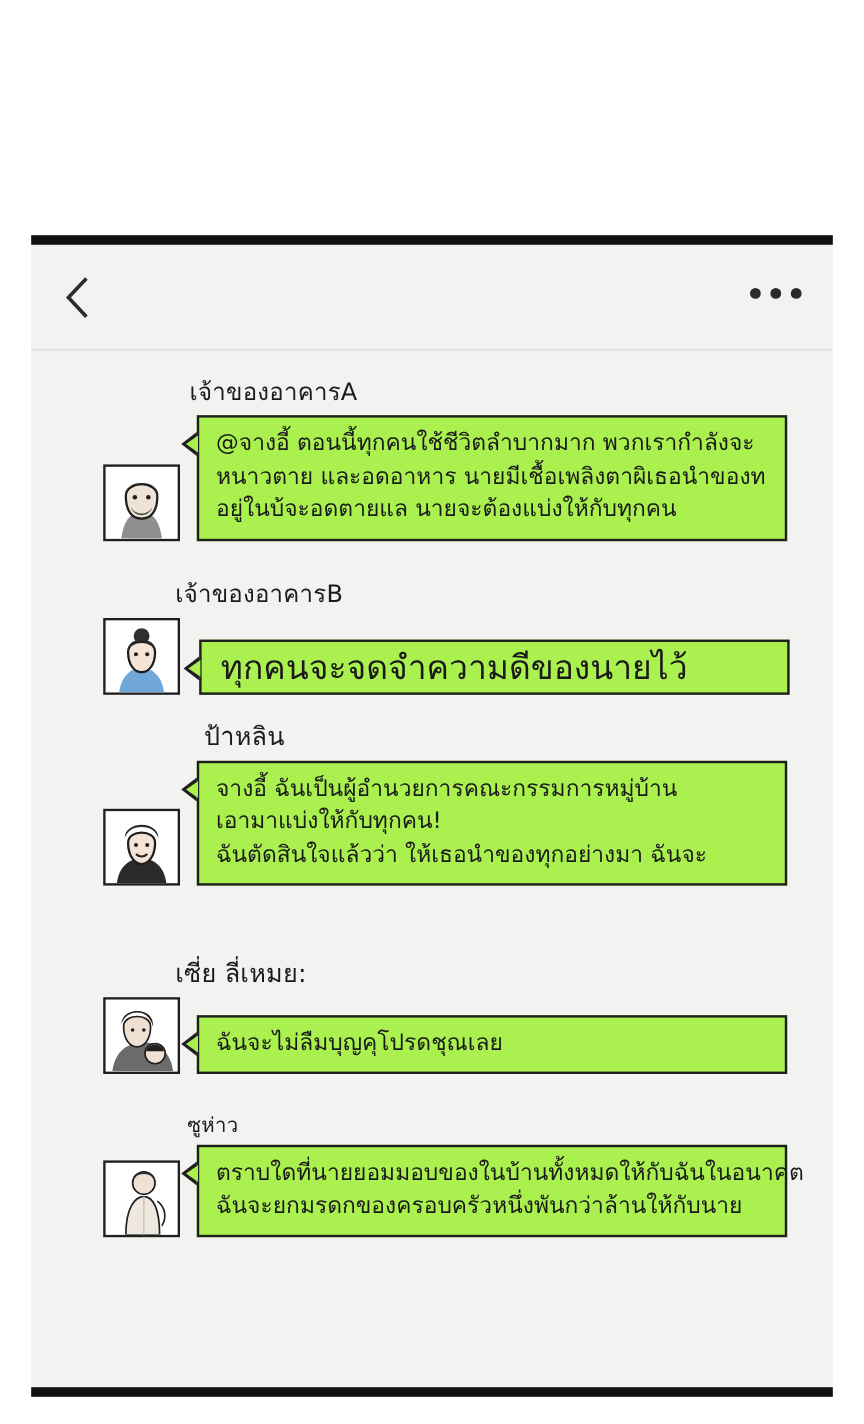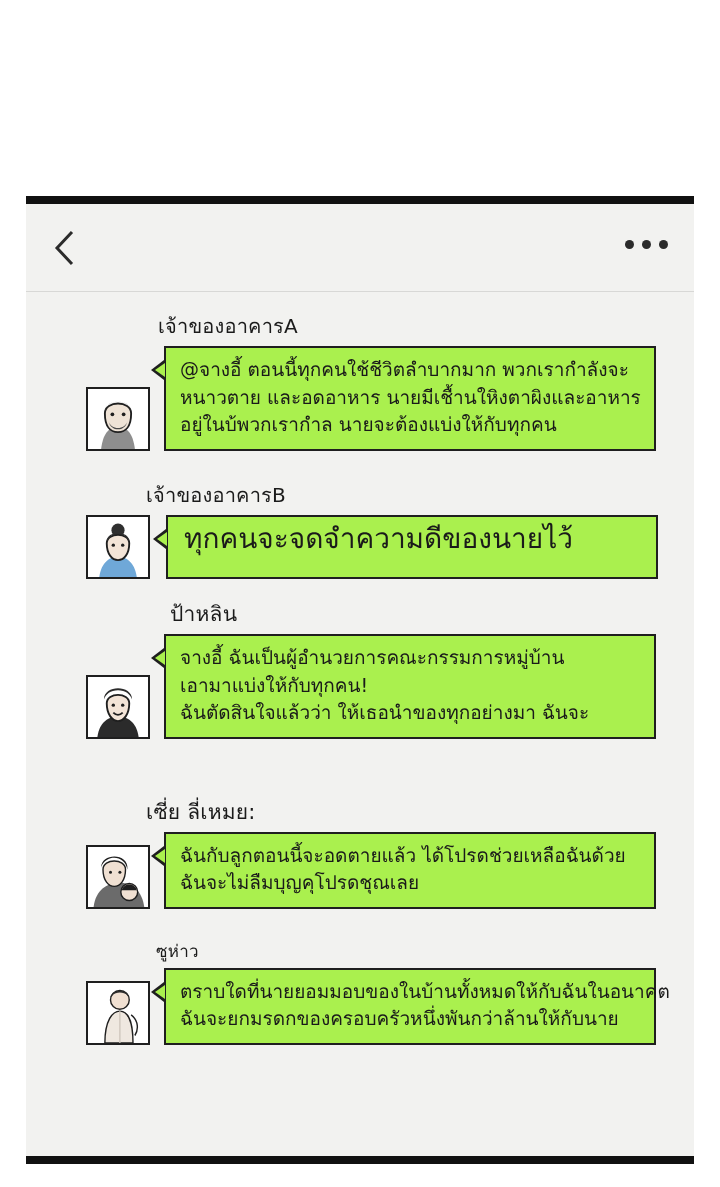--- a/index.html
+++ b/index.html
@@ -109,21 +109,21 @@
     left: -9px; top: 17px;
     width: 0; height: 0;
     border-top: 7px solid transparent;
     border-bottom: 7px solid transparent;
     border-right: 10px solid #aaf04e;
     z-index: 3;
   }
   .bubble.big {
     font-size: 28px;
     line-height: 1.3;
-    padding: 4px 16px 20px 16px;
+    padding: 4px 16px 1px 16px;
   }
   .msg.m2 .avatar { margin-left: 40px; }
   .msg.m2 .bubble-wrap { margin-left: 16px; }
   .msg.m3 .sender { margin-left: 124px; font-size: 21px; font-family: Liberation Serif, serif; }
   .msg.m4 .sender { margin-left: 100px; font-size: 21px; margin-top: 28px; }
   .msg.m5 .sender { margin-left: 110px; font-size: 17px; }
   .msg.m1 .sender { margin-left: 112px; }
   .msg.m2 .sender { margin-left: 100px; }
   .spacer-sm { height: 12px; }
   .spacer-md { height: 22px; }
@@ -159,22 +159,22 @@
               <path d="M18 26 C18 12 46 12 46 26 C46 40 40 46 32 46 C24 46 18 40 18 26 Z" fill="#efe3d6" stroke="#1f1f1f" stroke-width="2"></path>
               <path d="M18 24 C18 10 46 10 46 24 L44 18 C38 12 26 12 20 18 Z" fill="#3a3a3a"></path>
               <path d="M22 34 C24 46 40 46 42 34 C40 44 24 44 22 34 Z" fill="#4a4a4a"></path>
               <circle cx="26" cy="27" r="2" fill="#1f1f1f"></circle>
               <circle cx="38" cy="27" r="2" fill="#1f1f1f"></circle>
             </svg>
           </div>
           <div class="bubble-wrap">
             <div class="bubble">
               <div class="line">@จางอี้ ตอนนี้ทุกคนใช้ชีวิตลำบากมาก พวกเรากำลังจะ</div>
-              <div class="line">หนาวตาย และอดอาหาร นายมีเชื้านใหิงตาผิงและอาหาร</div>
-              <div class="line">อยู่ในบ้พวกเรากำล นายจะต้องแบ่งให้กับทุกคน</div>
+              <div class="line">หนาวตาย และอดอาหาร นายมีเชื้อเพลิงตาผิเธอนำของท</div>
+              <div class="line">อยู่ในบ้จะอดตายแล นายจะต้องแบ่งให้กับทุกคน</div>
             </div>
           </div>
         </div>
       </div>
 
       <div class="spacer-md"></div>
 
       <div class="msg m2">
         <div class="sender">เจ้าของอาคารB</div>
         <div class="row">
@@ -235,21 +235,20 @@
               <path d="M16 24 C16 12 40 12 40 24 C40 36 34 42 28 42 C22 42 16 36 16 24 Z" fill="#f0e0d2" stroke="#1f1f1f" stroke-width="1.5"></path>
               <path d="M14 22 C14 6 44 6 42 24 C40 14 32 10 24 12 C18 14 15 18 14 22 Z" fill="#1f1f1f"></path>
               <circle cx="24" cy="27" r="1.6" fill="#1f1f1f"></circle>
               <circle cx="34" cy="27" r="1.6" fill="#1f1f1f"></circle>
               <circle cx="44" cy="48" r="9" fill="#f0e0d2" stroke="#1f1f1f" stroke-width="1.5"></circle>
               <path d="M36 46 C38 38 50 38 52 46 Z" fill="#1f1f1f"></path>
             </svg>
           </div>
           <div class="bubble-wrap">
             <div class="bubble">
-              <div class="line">ฉันกับลูกตอนนี้จะอดตายแล้ว ได้โปรดช่วยเหลือฉันด้วย</div>
               <div class="line">ฉันจะไม่ลืมบุญคุโปรดชุณเลย</div>
             </div>
           </div>
         </div>
       </div>
 
       <div class="spacer-md"></div>
 
       <div class="msg m5">
         <div class="sender">ซูห่าว</div>

